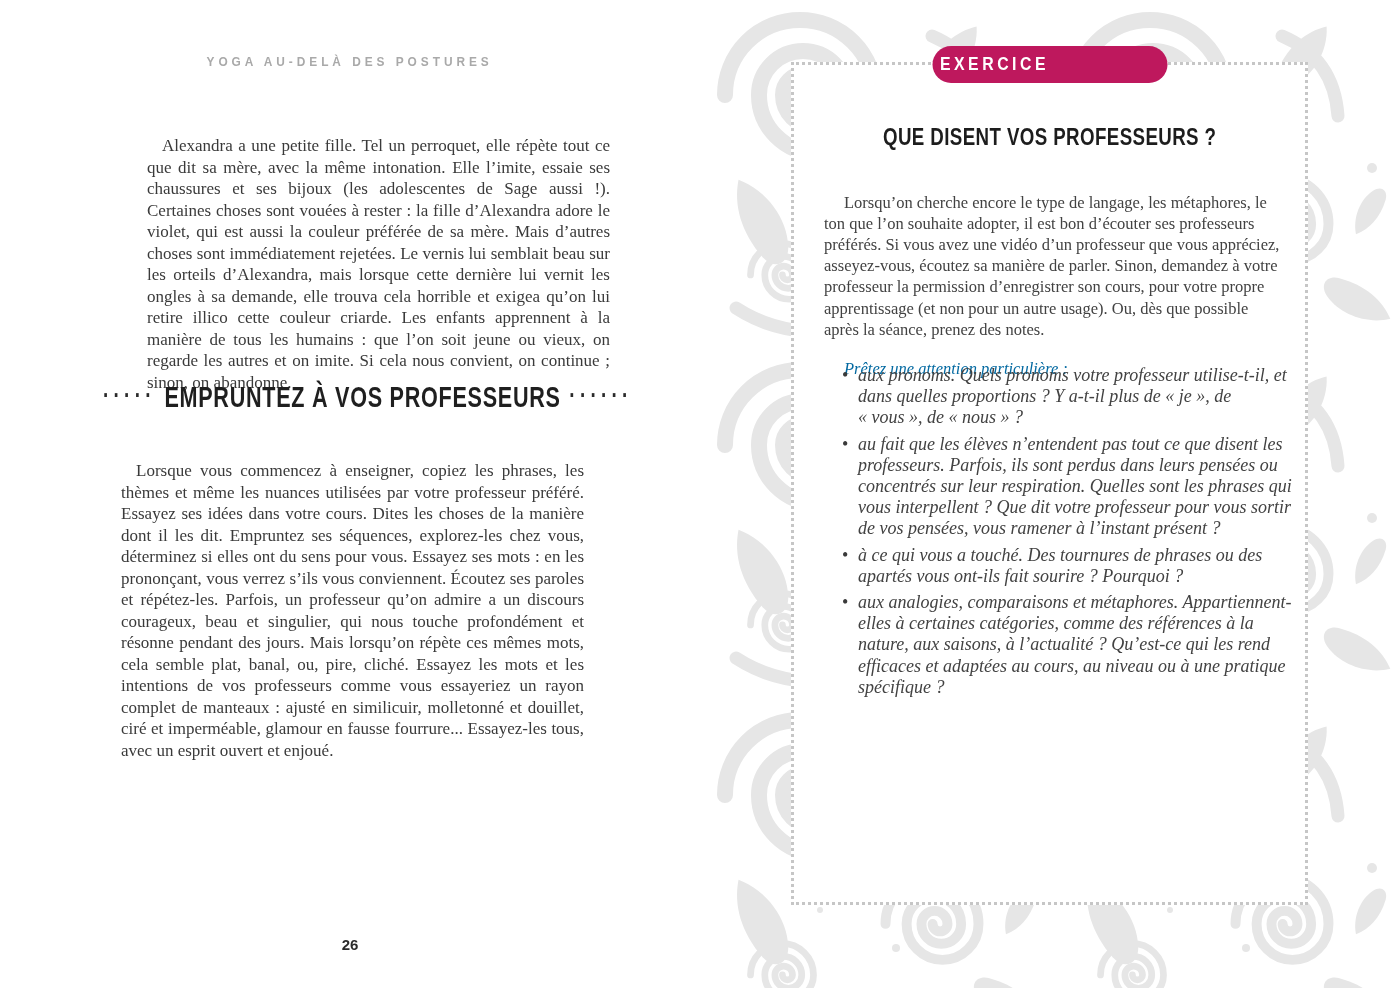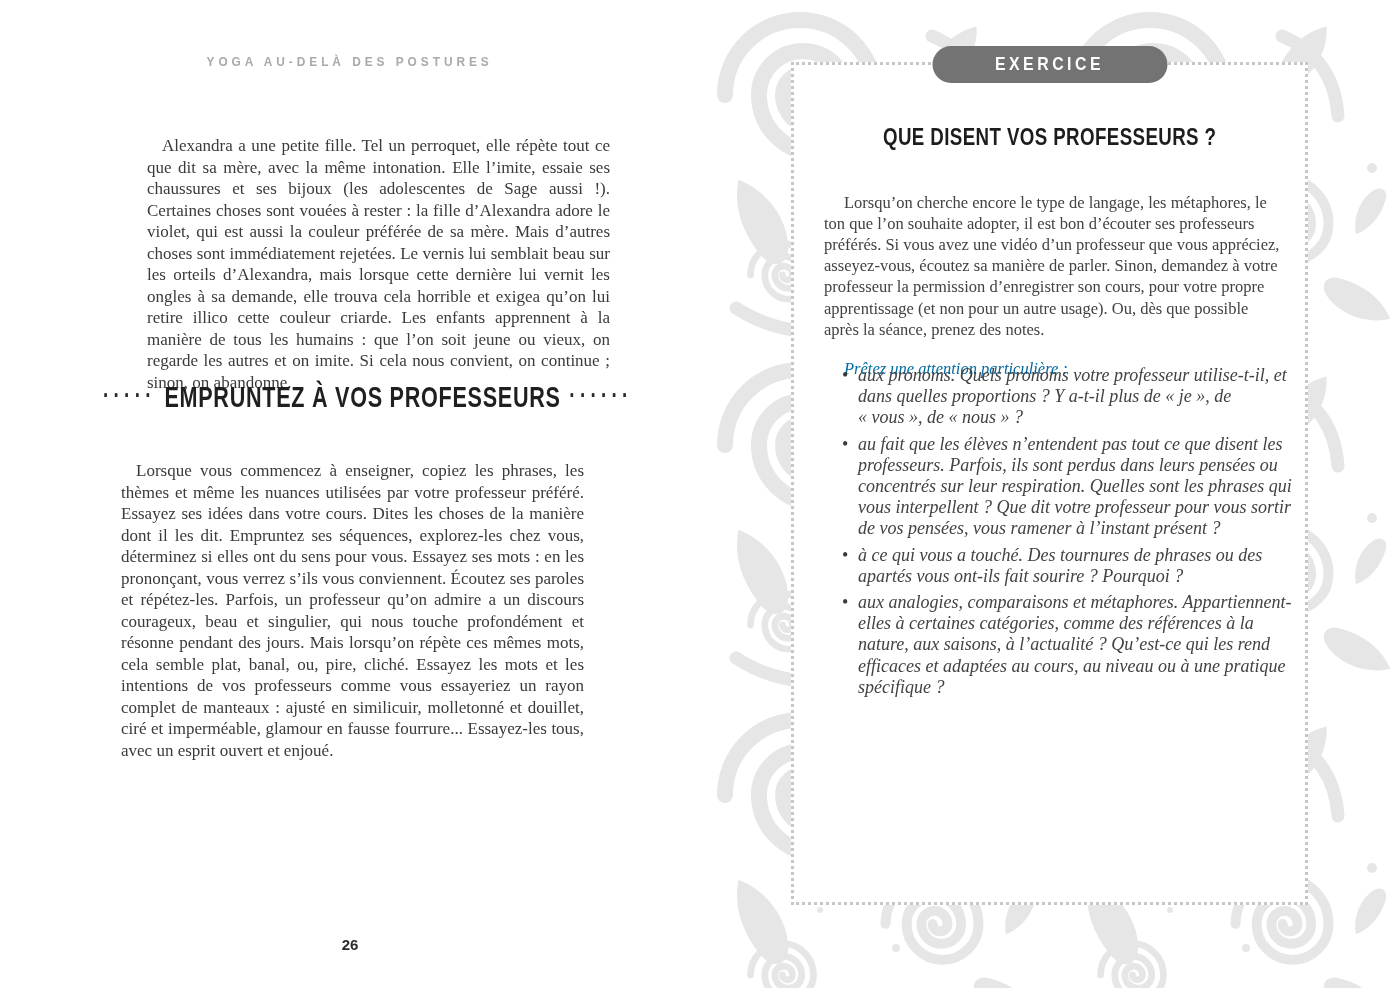--- a/index.html
+++ b/index.html
@@ -36,22 +36,22 @@
     position:absolute;top:936px;left:0;width:700px;text-align:center;
     font-family:"Liberation Sans",sans-serif;font-weight:700;font-size:15px;color:#2b2b2b;
   }
   
   .exercise-box{
     position:absolute;left:791px;top:62px;width:517px;height:843px;
     background:#ffffff;border:3px dotted #c6c6c6;box-sizing:border-box;
   }
   .badge{
     position:absolute;top:-19px;left:50%;transform:translateX(-50%);
-    width:235px;height:37px;background:#737373;border-radius:19px;
-    display:flex;align-items:center;justify-content:center;
+    width:235px;height:37px;background:#be185d;border-radius:19px;
+    display:flex;align-items:center;
   }
   .badge span{
     display:inline-block;transform:scaleX(0.88);transform-origin:center;
     font-family:"Liberation Sans",sans-serif;font-weight:700;font-size:18px;
     letter-spacing:4px;color:#ffffff;white-space:nowrap;
   }
   .box-heading{position:absolute;top:58px;left:0;width:100%;text-align:center;color:#1d1d1d;}
   .box-heading span{
     display:inline-block;transform:scaleX(0.78);transform-origin:center;white-space:nowrap;
     font-family:"Liberation Sans",sans-serif;font-weight:700;font-size:24px;letter-spacing:0.5px;

